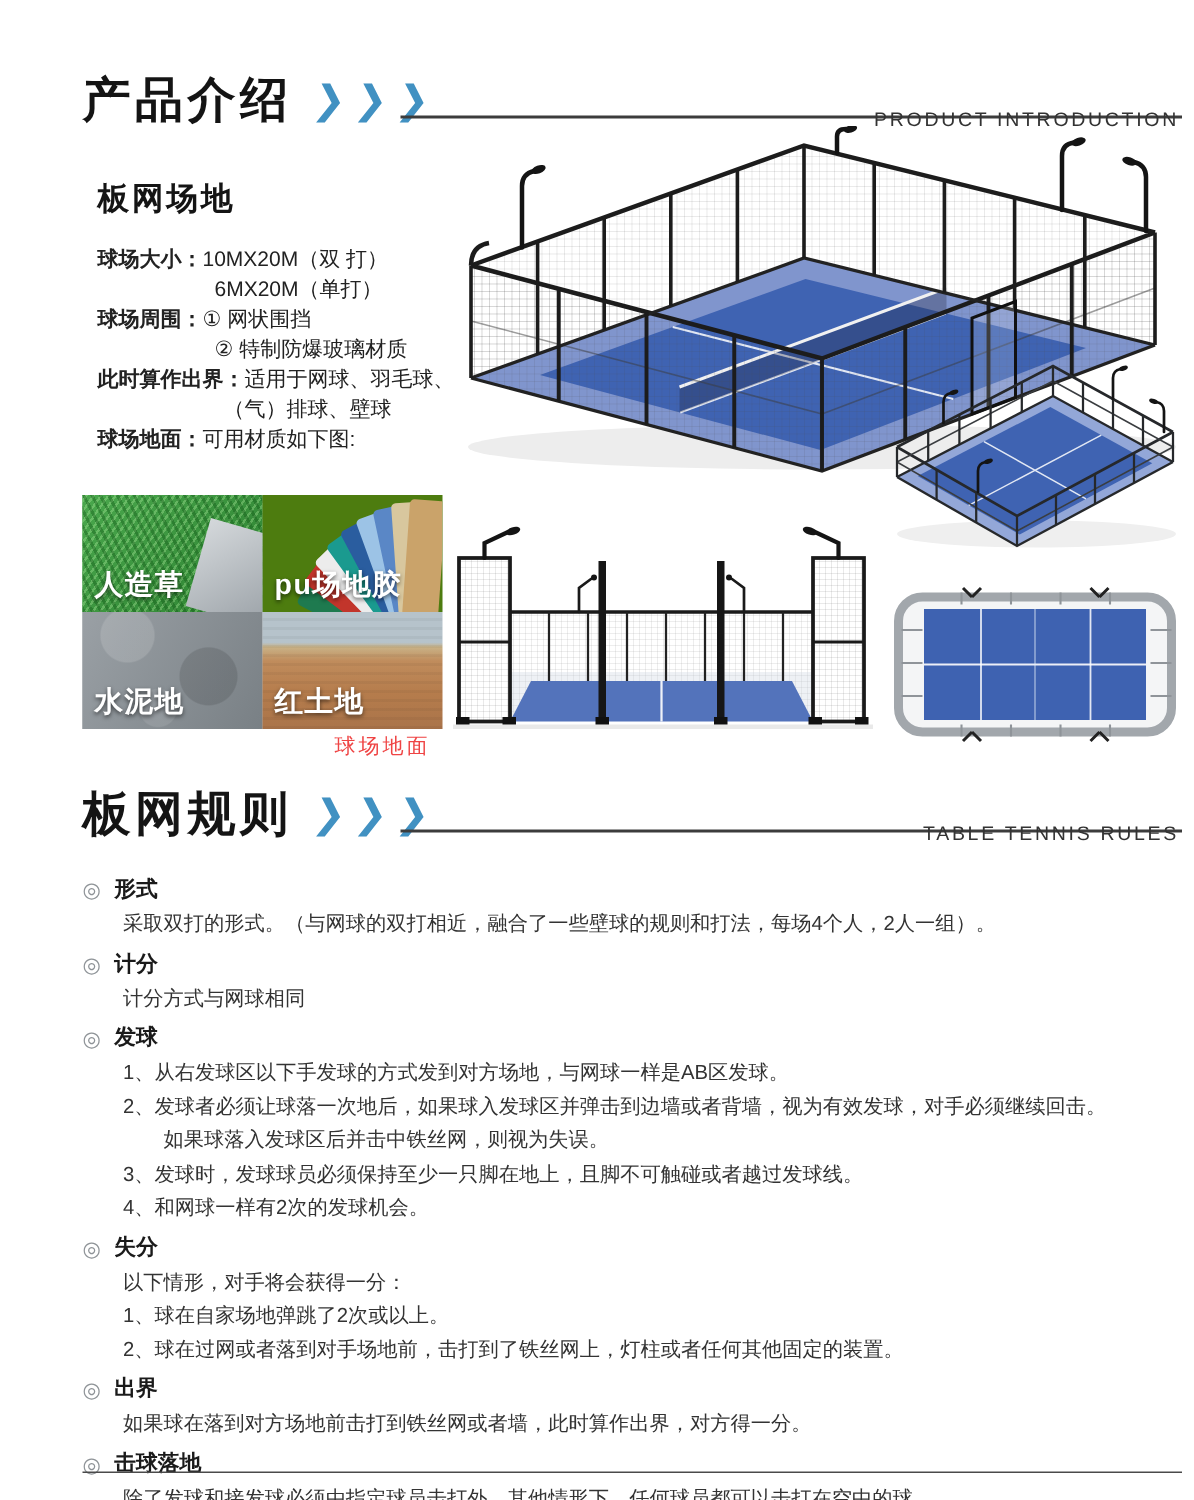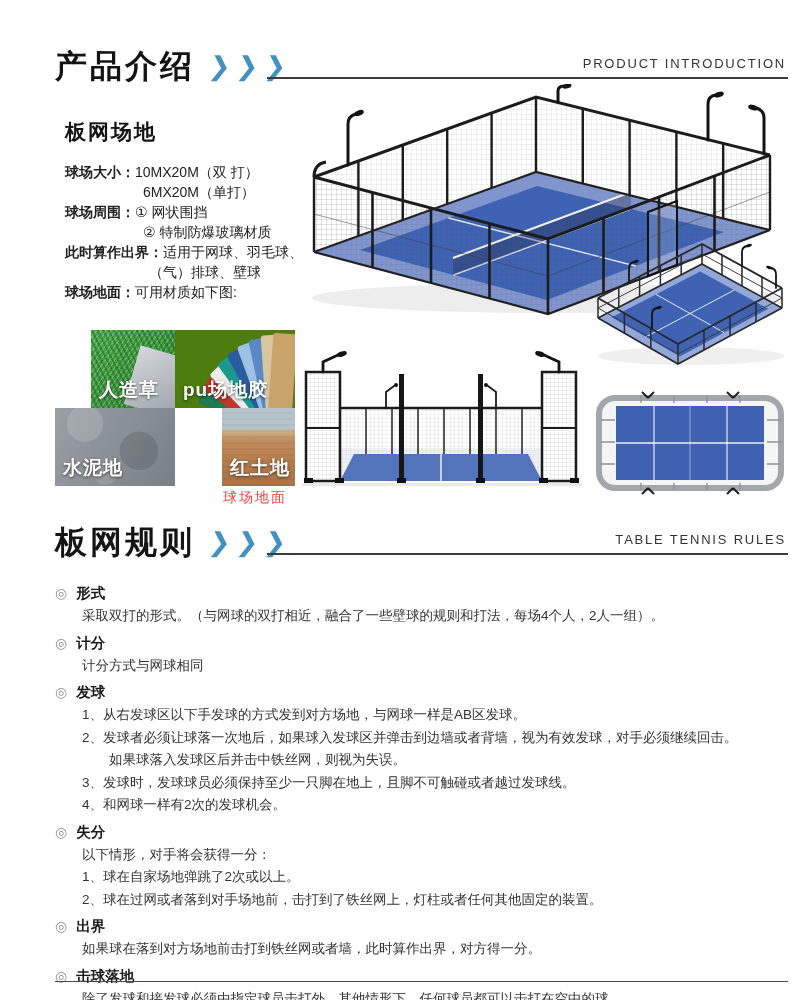--- a/index.html
+++ b/index.html
@@ -7,51 +7,51 @@
         font-family:"Liberation Sans","DejaVu Sans",sans-serif;color:#222;}
 
   
   .sec-hd{position:absolute;left:55px;right:8px;height:48px;}
   #hd1{top:44px;} #hd2{top:520px;}
   .cn-title{display:inline-block;font-size:32px;font-weight:bold;color:#141414;
             letter-spacing:3px;line-height:44px;vertical-align:top;}
   .chevrons{display:inline-block;margin-left:14px;color:#4191c2;font-size:26px;font-weight:bold;
             letter-spacing:6px;line-height:44px;transform:skewX(-8deg);vertical-align:top;}
   .hline{position:absolute;left:212px;right:0;top:33px;height:2px;background:#3c3c3c;}
-  .en-title{position:absolute;right:2px;top:12px;font-size:13px;letter-spacing:1.8px;color:#333;}
+  .en-title{position:absolute;right:2px;top:28px;font-size:13px;letter-spacing:1.8px;color:#333;}
 
   
   .court-info{position:absolute;left:55px;top:118px;width:255px;margin-left:10px;}
   .court-info h2{margin:0 0 16px 0;font-size:21px;font-weight:bold;letter-spacing:2px;color:#141414;}
   .spec-row{font-size:14px;line-height:20px;color:#222;white-space:nowrap;}
   .spec-label{font-weight:bold;}
   .ind-a{padding-left:78px;}
   .ind-b{padding-left:84px;}
 
   
   .materials{position:absolute;left:55px;top:330px;width:240px;height:156px;
              display:grid;grid-template-columns:120px 120px;grid-template-rows:78px 78px;}
   .tile{position:relative;overflow:hidden;}
   .tile .lbl{position:absolute;left:8px;bottom:5px;color:#fff;font-weight:bold;font-size:19px;
              letter-spacing:1px;text-shadow:0 1px 3px rgba(0,0,0,.6);z-index:3;}
   .tile-grass{background-color:#3e9b40;background-image:
       repeating-linear-gradient(63deg, rgba(15,85,20,.38) 0 2px, transparent 2px 5px),
       repeating-linear-gradient(-55deg, rgba(190,245,170,.30) 0 1.5px, transparent 1.5px 4px),
-      linear-gradient(135deg,#4aa84d,#2c8030); margin-left: 36px;}
+      linear-gradient(135deg,#4aa84d,#2c8030);}
   .tile-grass .mat{position:absolute;right:-20px;top:30%;width:64px;height:78%;
       background:linear-gradient(135deg,#d4d8db,#959ca2);transform:rotate(16deg);z-index:1;}
   .tile-pu{background:#4d7c0f;}
   .tile-pu svg{position:absolute;inset:0;}
   .tile-cement{background-color:#8f959a;background-image:
       radial-gradient(circle at 25% 20%, rgba(255,255,255,.14) 0 16%, transparent 17%),
       radial-gradient(circle at 70% 55%, rgba(0,0,0,.12) 0 20%, transparent 21%),
       radial-gradient(circle at 42% 82%, rgba(255,255,255,.10) 0 13%, transparent 14%),
       linear-gradient(120deg,#9aa0a5,#798085); padding-left: 24px;}
   .tile-clay{background:linear-gradient(180deg,#b6c3cb 0%,#b6c3cb 26%,#c9b287 30%,
-      #c08c5c 42%,#b57c4c 70%,#aa744a 100%);margin-left:47px;}
+      #c08c5c 42%,#b57c4c 70%,#aa744a 100%);}
   .tile-clay:after{content:"";position:absolute;inset:0;background:
       repeating-linear-gradient(0deg, rgba(0,0,0,.045) 0 2px, transparent 2px 6px);}
   .grid-caption{position:absolute;left:195px;top:489px;width:120px;text-align:center;
       font-size:14px;color:#ef4444;letter-spacing:2px;}
 
   
   .img-wrap{position:absolute;}
   #img-big{left:296px;top:84px;width:494px;height:234px;}
   #img-small{left:586px;top:242px;width:208px;height:128px;}
   #img-front{left:298px;top:350px;width:288px;height:142px;}

